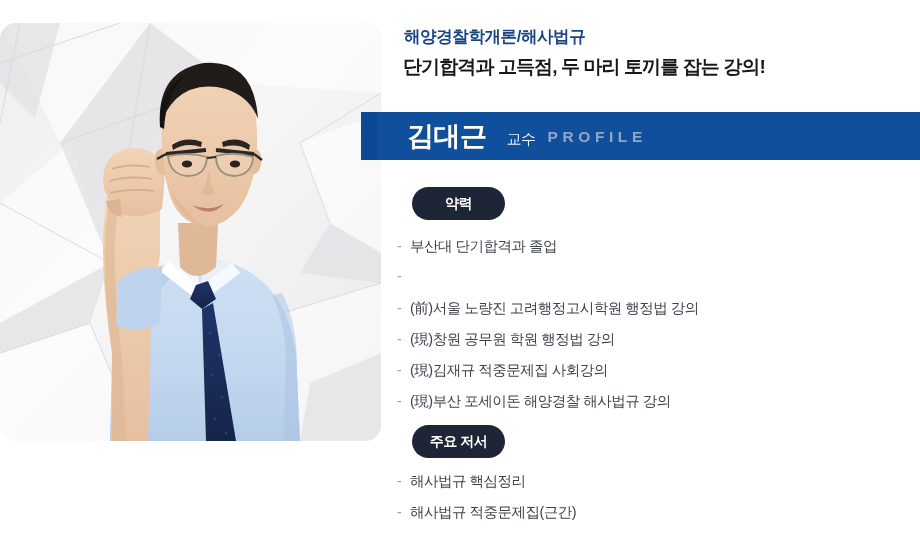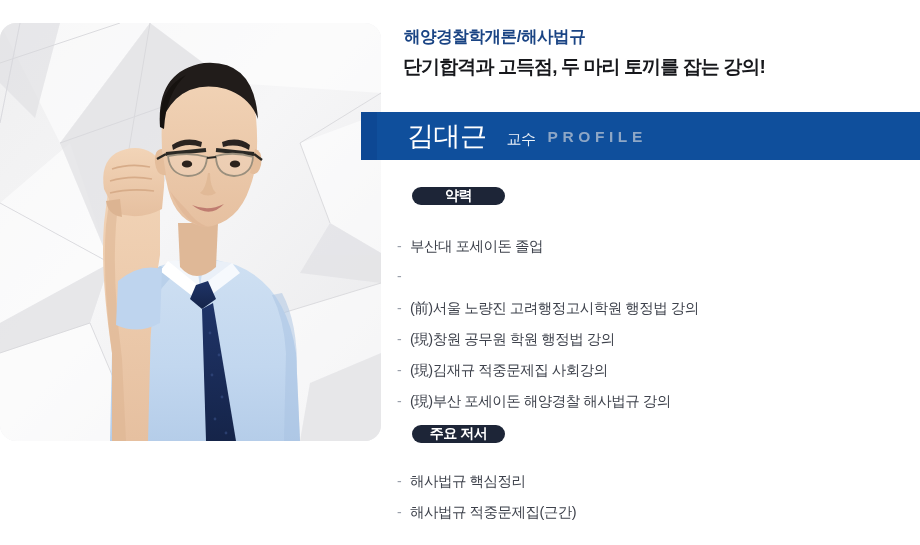--- a/index.html
+++ b/index.html
@@ -64,20 +64,21 @@
     left: 0; top: 0;
     width: 16px; height: 100%;
     background: #0d4894;
   }
   .name-main {
     margin-left: 46px;
     font-size: 27px;
     color: #ffffff;
     letter-spacing: -0.5px;
     line-height: 1;
+    font-weight: bold;
   }
   .name-role {
     margin-left: 20px;
     font-size: 15px;
     color: #eef3f9;
     letter-spacing: -0.5px;
     position: relative;
     top: 3px;
   }
   .name-profile {
@@ -88,21 +89,21 @@
     letter-spacing: 4.6px;
     position: relative;
     top: 1px;
   }
 
   .pill {
     position: absolute;
     background: #1d2537;
     color: #ffffff;
     border-radius: 18px;
-    height: 18px;
+    height: 33px;
     display: flex;
     align-items: center;
     justify-content: center;
     font-size: 14px;
     font-weight: bold;
     letter-spacing: -0.5px;
   }
   .pill-career { left: 412px; top: 187px; width: 93px; }
   .pill-books  { left: 412px; top: 425px; width: 93px; }
 
@@ -268,21 +269,21 @@
     <span class="strip"></span>
     <span class="name-main">김대근</span>
     <span class="name-role">교수</span>
     <span class="name-profile">PROFILE</span>
   </div>
 
   <div class="pill pill-career">약력</div>
   <div class="bio-list bio-career">
     <div class="row">
       <span class="dash">-</span>
-      <span>부산대 포세이돈 졸업</span>
+      <span>부산대 단기합격과 졸업</span>
     </div>
     <div class="row">
       <span class="dash">-</span>
     </div>
     <div class="row">
       <span class="dash">-</span>
       <span>(前)서울 노량진 고려행정고시학원 행정법 강의</span>
     </div>
     <div class="row">
       <span class="dash">-</span>

